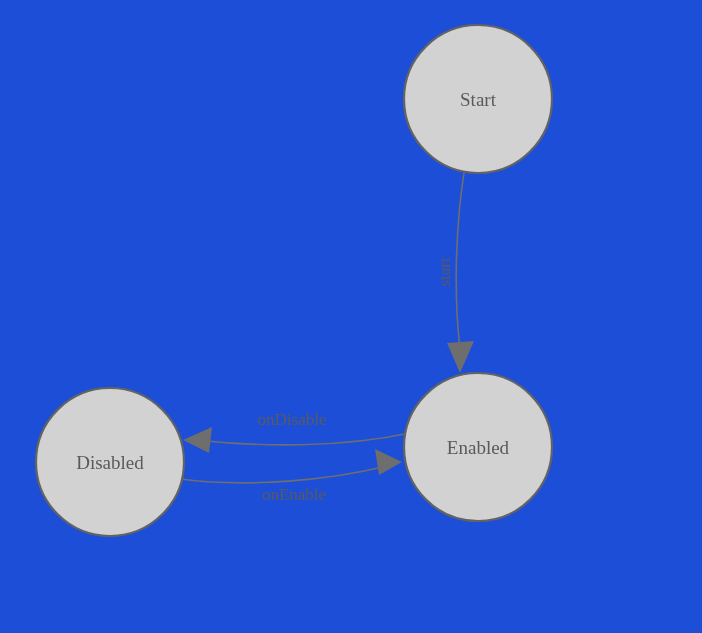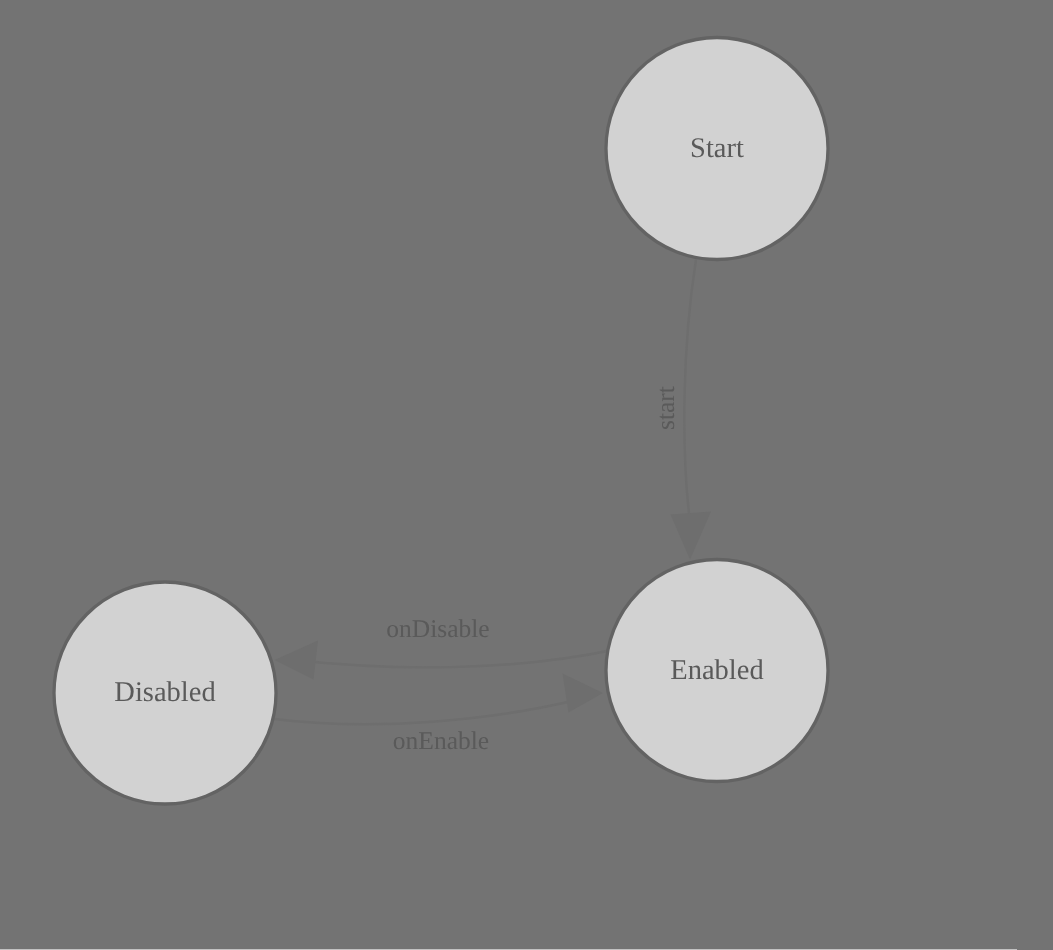--- a/index.html
+++ b/index.html
@@ -7,21 +7,21 @@
     padding: 0;
     background: #ffffff;
   }
   body {
     font-family: "Liberation Serif", serif;
   }
   #canvas {
     position: relative;
     width: 702px;
     height: 633px;
-    background: #737373;
+    background: #1d4ed8;
     overflow: hidden;
   }
   #diagram-svg {
     position: absolute;
     left: 0;
     top: 0;
     width: 702px;
     height: 633px;
   }
   .node-circle {

